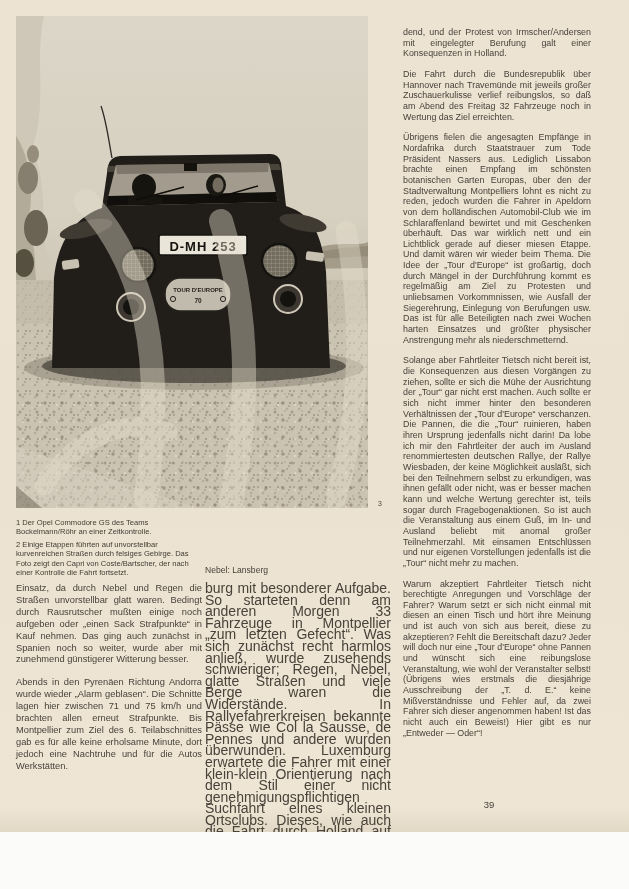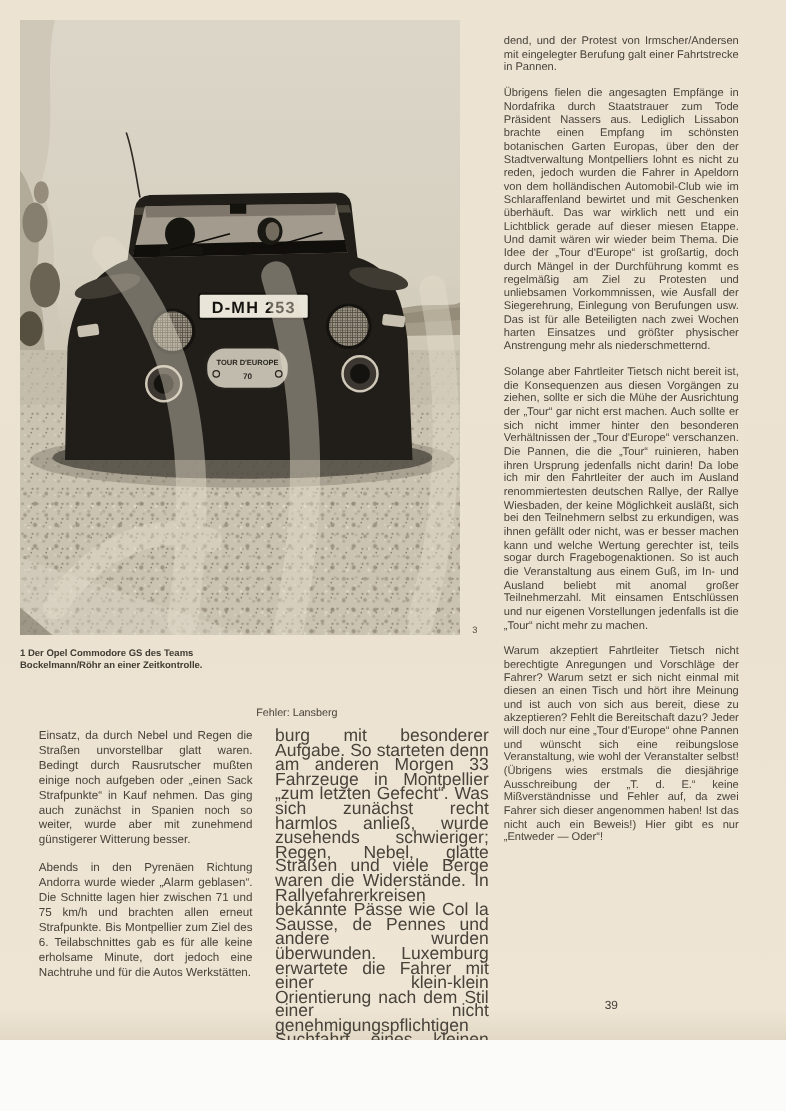--- a/index.html
+++ b/index.html
@@ -6,28 +6,28 @@
   .scan{position:relative;width:629px;height:889px;overflow:hidden;
         font-family:"Liberation Sans",sans-serif;background:#fbfaf7;}
   .page{position:absolute;left:0;top:0;width:629px;height:832px;
         background:linear-gradient(180deg,#ece3d2 0%,#ebe2d1 60%,#eee5d4 97%,#e2d8c5 100%);
         box-shadow:0 1px 0 #d9cfbc;}
   .scan-edge{position:absolute;left:0;top:832px;width:629px;height:57px;background:#fbfbf9;}
   .photo{position:absolute;left:16px;top:16px;width:352px;height:492px;margin:0;padding:0;}
   .photo svg{display:block;}
   .photo-index{position:absolute;left:360px;top:499px;width:22px;text-align:right;
         font-size:7.5px;color:#55503f;}
-  .caption{position:absolute;margin:0;font-size:7.6px;line-height:9.3px;font-weight:bold;
+  .caption{position:absolute;margin:0;font-size:7.6px;line-height:9.3px;font-weight:normal;
         color:#413c33;text-align:left;}
   .cap1{left:16px;top:518px;width:184px;}
   .cap2{left:16px;top:540px;width:184px;}
   .cap3{left:205px;top:518px;width:184px;}
   .credit{position:absolute;left:205px;top:565px;margin:0;font-size:8.6px;color:#474138;}
   .col{position:absolute;color:#48423a;text-align:justify;}
-  .col p{margin:0 0 11px 15px;}
+  .col p{margin:0 0 11px 0;}
   .col-left{left:16px;top:583px;width:186px;font-size:9.3px;line-height:11.9px;}
   .col-mid{left:205px;top:583px;width:186px;font-size:14px;line-height:11.6px;}
   .col-right{left:403px;top:27px;width:188px;font-size:8.9px;line-height:10.65px;}
   .col-right p{margin:0 0 10px 0;}
   .page-number{position:absolute;left:403px;top:799px;width:172px;text-align:center;
         font-size:9.5px;color:#47413a;}
 </style>
 </head>
 <body>
 
@@ -138,33 +138,35 @@
           <path d="M205,205 C231,290 236,378 215,486" stroke-width="24"></path>
           <path d="M330,215 C346,300 345,392 320,482" stroke-width="21"></path>
           <path d="M28,470 C60,420 112,400 152,416" stroke-width="19"></path>
         </g>
       </svg>
     </figure>
 
     <div class="photo-index">3</div>
 
     <p class="caption cap1">1  Der Opel Commodore GS des Teams Bockelmann/Röhr an einer Zeitkontrolle.</p>
-    <p class="credit">Fehler: Lansberg</p>
+    <p class="caption cap2">2  Einige Etappen führten auf unvorstellbar kurvenreichen Straßen durch felsiges Gebirge. Das Foto zeigt den Capri von Coste/Bartscher, der nach einer Kontrolle die Fahrt fortsetzt.</p>
+    <p class="credit">Nebel: Lansberg</p>
 
     <div class="col col-left">
       <p>Einsatz, da durch Nebel und Regen die Straßen unvorstellbar glatt waren. Bedingt durch Rausrutscher mußten einige noch aufgeben oder „einen Sack Strafpunkte“ in Kauf nehmen. Das ging auch zunächst in Spanien noch so weiter, wurde aber mit zunehmend günstigerer Witterung besser.</p>
       <p>Abends in den Pyrenäen Richtung Andorra wurde wieder „Alarm geblasen“. Die Schnitte lagen hier zwischen 71 und 75 km/h und brachten allen erneut Strafpunkte. Bis Montpellier zum Ziel des 6. Teilabschnittes gab es für alle keine erholsame Minute, dort jedoch eine Nachtruhe und für die Autos Werkstätten.</p>
     </div>
 
     <div class="col col-mid">
       <p>burg mit besonderer Aufgabe. So starteten denn am anderen Morgen 33 Fahrzeuge in Montpellier „zum letzten Gefecht“. Was sich zunächst recht harmlos anließ, wurde zusehends schwieriger; Regen, Nebel, glatte Straßen und viele Berge waren die Widerstände. In Rallyefahrerkreisen bekannte Pässe wie Col la Sausse, de Pennes und andere wurden überwunden. Luxemburg erwartete die Fahrer mit einer klein-klein Orientierung nach dem Stil einer nicht genehmigungspflichtigen Suchfahrt eines kleinen Ortsclubs. Dieses, wie auch die Fahrt durch Holland auf teilweise kleinsten Nebenstraßen nach der Karte Maßstab 1:500 000 war eine Abwertung der bisher so harten Rallye und ihrer völlig unwürdig. Leider war (wie von vielen vorausgesehen) dieses Streckenstück dann auch für manche Plazierungen entschei-</p>
     </div>
 
     <div class="col col-right">
-      <p>dend, und der Protest von Irmscher/Andersen mit eingelegter Berufung galt einer Fahrtstrecke in Pannen.</p>
+      <p>dend, und der Protest von Irmscher/Andersen mit eingelegter Berufung galt einer Konsequenzen in Holland.</p>
+      <p>Die Fahrt durch die Bundesrepublik über Hannover nach Travemünde mit jeweils großer Zuschauerkulisse verlief reibungslos, so daß am Abend des Freitag 32 Fahrzeuge noch in Wertung das Ziel erreichten.</p>
       <p>Übrigens fielen die angesagten Empfänge in Nordafrika durch Staatstrauer zum Tode Präsident Nassers aus. Lediglich Lissabon brachte einen Empfang im schönsten botanischen Garten Europas, über den der Stadtverwaltung Montpelliers lohnt es nicht zu reden, jedoch wurden die Fahrer in Apeldorn von dem holländischen Automobil-Club wie im Schlaraffenland bewirtet und mit Geschenken überhäuft. Das war wirklich nett und ein Lichtblick gerade auf dieser miesen Etappe. Und damit wären wir wieder beim Thema. Die Idee der „Tour d'Europe“ ist großartig, doch durch Mängel in der Durchführung kommt es regelmäßig am Ziel zu Protesten und unliebsamen Vorkommnissen, wie Ausfall der Siegerehrung, Einlegung von Berufungen usw. Das ist für alle Beteiligten nach zwei Wochen harten Einsatzes und größter physischer Anstrengung mehr als niederschmetternd.</p>
       <p>Solange aber Fahrtleiter Tietsch nicht bereit ist, die Konsequenzen aus diesen Vorgängen zu ziehen, sollte er sich die Mühe der Ausrichtung der „Tour“ gar nicht erst machen. Auch sollte er sich nicht immer hinter den besonderen Verhältnissen der „Tour d'Europe“ verschanzen. Die Pannen, die die „Tour“ ruinieren, haben ihren Ursprung jedenfalls nicht darin! Da lobe ich mir den Fahrtleiter der auch im Ausland renommiertesten deutschen Rallye, der Rallye Wiesbaden, der keine Möglichkeit ausläßt, sich bei den Teilnehmern selbst zu erkundigen, was ihnen gefällt oder nicht, was er besser machen kann und welche Wertung gerechter ist, teils sogar durch Fragebogenaktionen. So ist auch die Veranstaltung aus einem Guß, im In- und Ausland beliebt mit anomal großer Teilnehmerzahl. Mit einsamen Entschlüssen und nur eigenen Vorstellungen jedenfalls ist die „Tour“ nicht mehr zu machen.</p>
       <p>Warum akzeptiert Fahrtleiter Tietsch nicht berechtigte Anregungen und Vorschläge der Fahrer? Warum setzt er sich nicht einmal mit diesen an einen Tisch und hört ihre Meinung und ist auch von sich aus bereit, diese zu akzeptieren? Fehlt die Bereitschaft dazu? Jeder will doch nur eine „Tour d'Europe“ ohne Pannen und wünscht sich eine reibungslose Veranstaltung, wie wohl der Veranstalter selbst! (Übrigens wies erstmals die diesjährige Ausschreibung der „T. d. E.“ keine Mißverständnisse und Fehler auf, da zwei Fahrer sich dieser angenommen haben! Ist das nicht auch ein Beweis!) Hier gibt es nur „Entweder — Oder“!</p>
     </div>
 
     <div class="page-number">39</div>
   </div>
 
   <div class="scan-edge"></div>
 </div>

